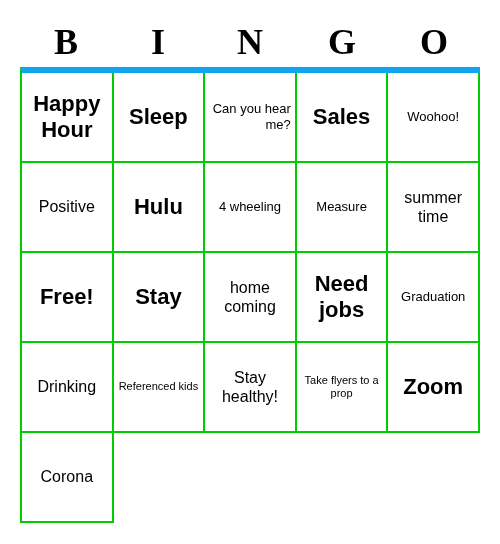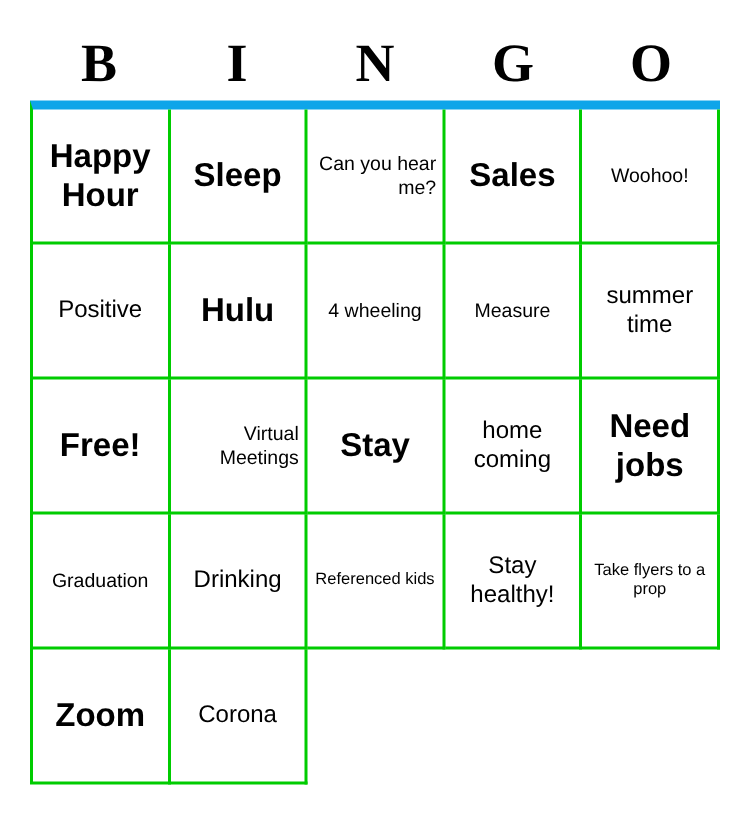--- a/index.html
+++ b/index.html
@@ -120,23 +120,20 @@
       <div class="bingo-cell">
         <span class="size-small">Measure</span>
       </div>
       <div class="bingo-cell">
         <span class="size-medium">summer time</span>
       </div>
       <div class="bingo-cell">
         <span class="size-large">Free!</span>
       </div>
       <div class="bingo-cell">
-        <span class="size-small">Virtual Meetings</span>
-      </div>
-      <div class="bingo-cell">
         <span class="size-large">Stay</span>
       </div>
       <div class="bingo-cell">
         <span class="size-medium">home coming</span>
       </div>
       <div class="bingo-cell">
         <span class="size-large">Need jobs</span>
       </div>
       <div class="bingo-cell">
         <span class="size-small">Graduation</span>

